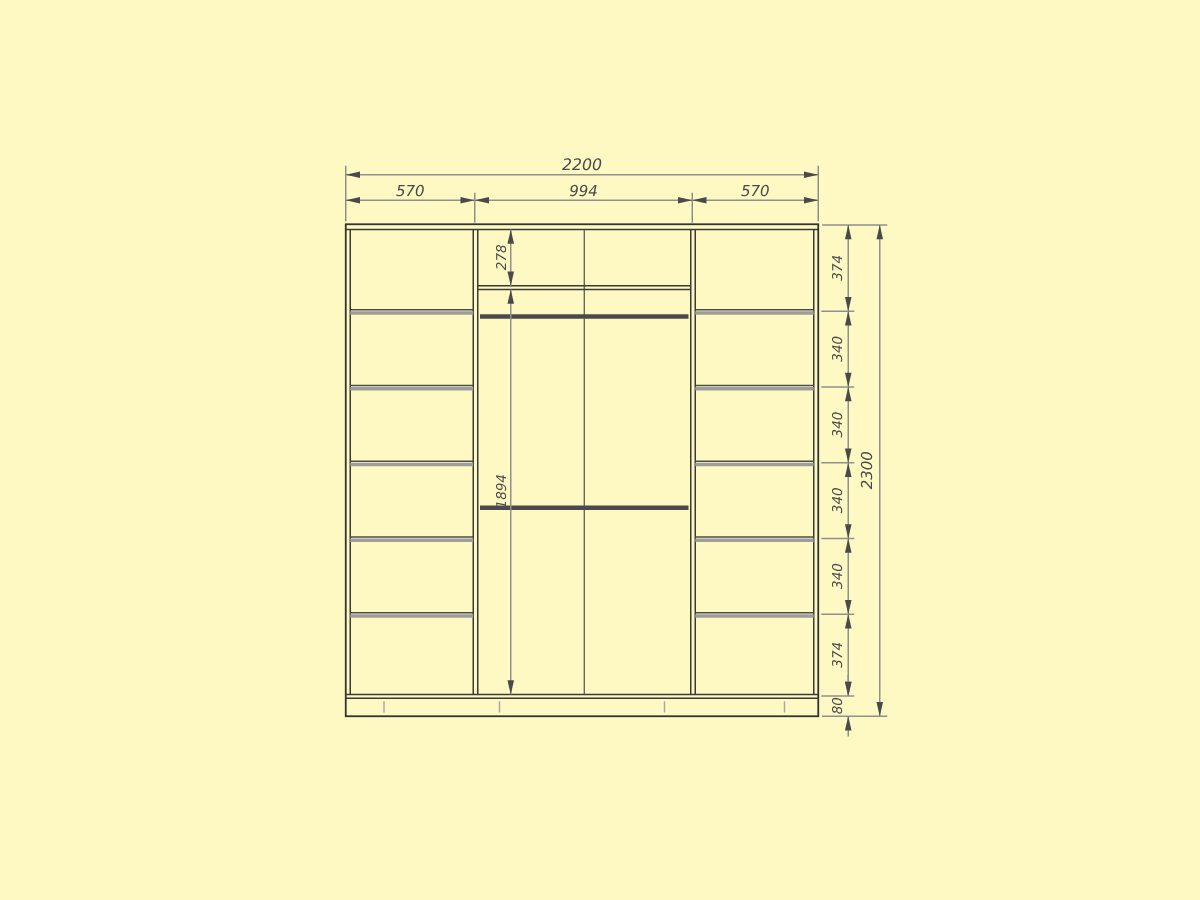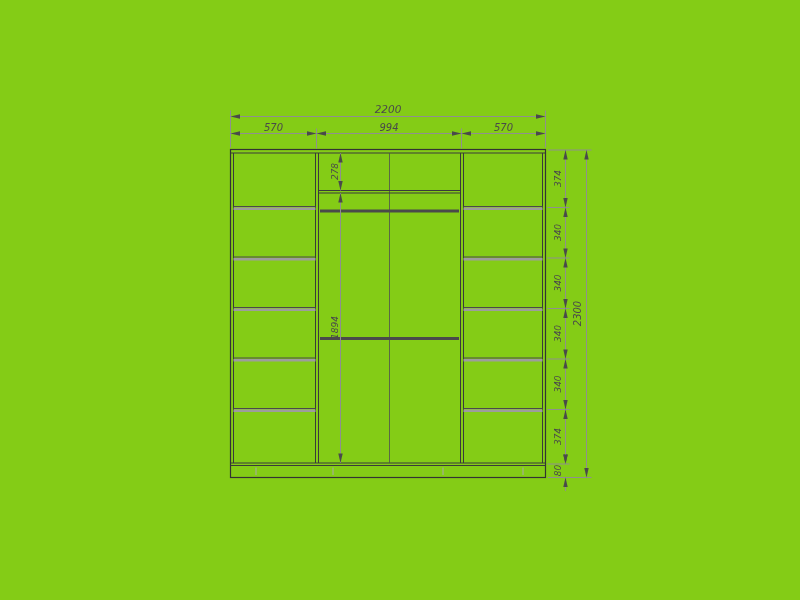--- a/index.html
+++ b/index.html
@@ -5,21 +5,21 @@
   html, body {
     margin: 0;
     padding: 0;
     background: #ffffff;
     font-family: "DejaVu Sans", "Liberation Sans", sans-serif;
   }
   .canvas {
     position: relative;
     width: 800px;
     height: 600px;
-    background: #84cc16;
+    background: #fef9c3;
     overflow: hidden;
   }
   svg text {
     font-family: "DejaVu Sans", "Liberation Sans", sans-serif;
     font-style: italic;
     fill: #4a4a4a;
   }
   .obj        { stroke: #3a3a3a; stroke-width: 1;   fill: none; }
   .obj-frame  { stroke: #333333; stroke-width: 1.2; fill: none; }
   .obj-thin   { stroke: #4f4f4f; stroke-width: 0.8; fill: none; }

